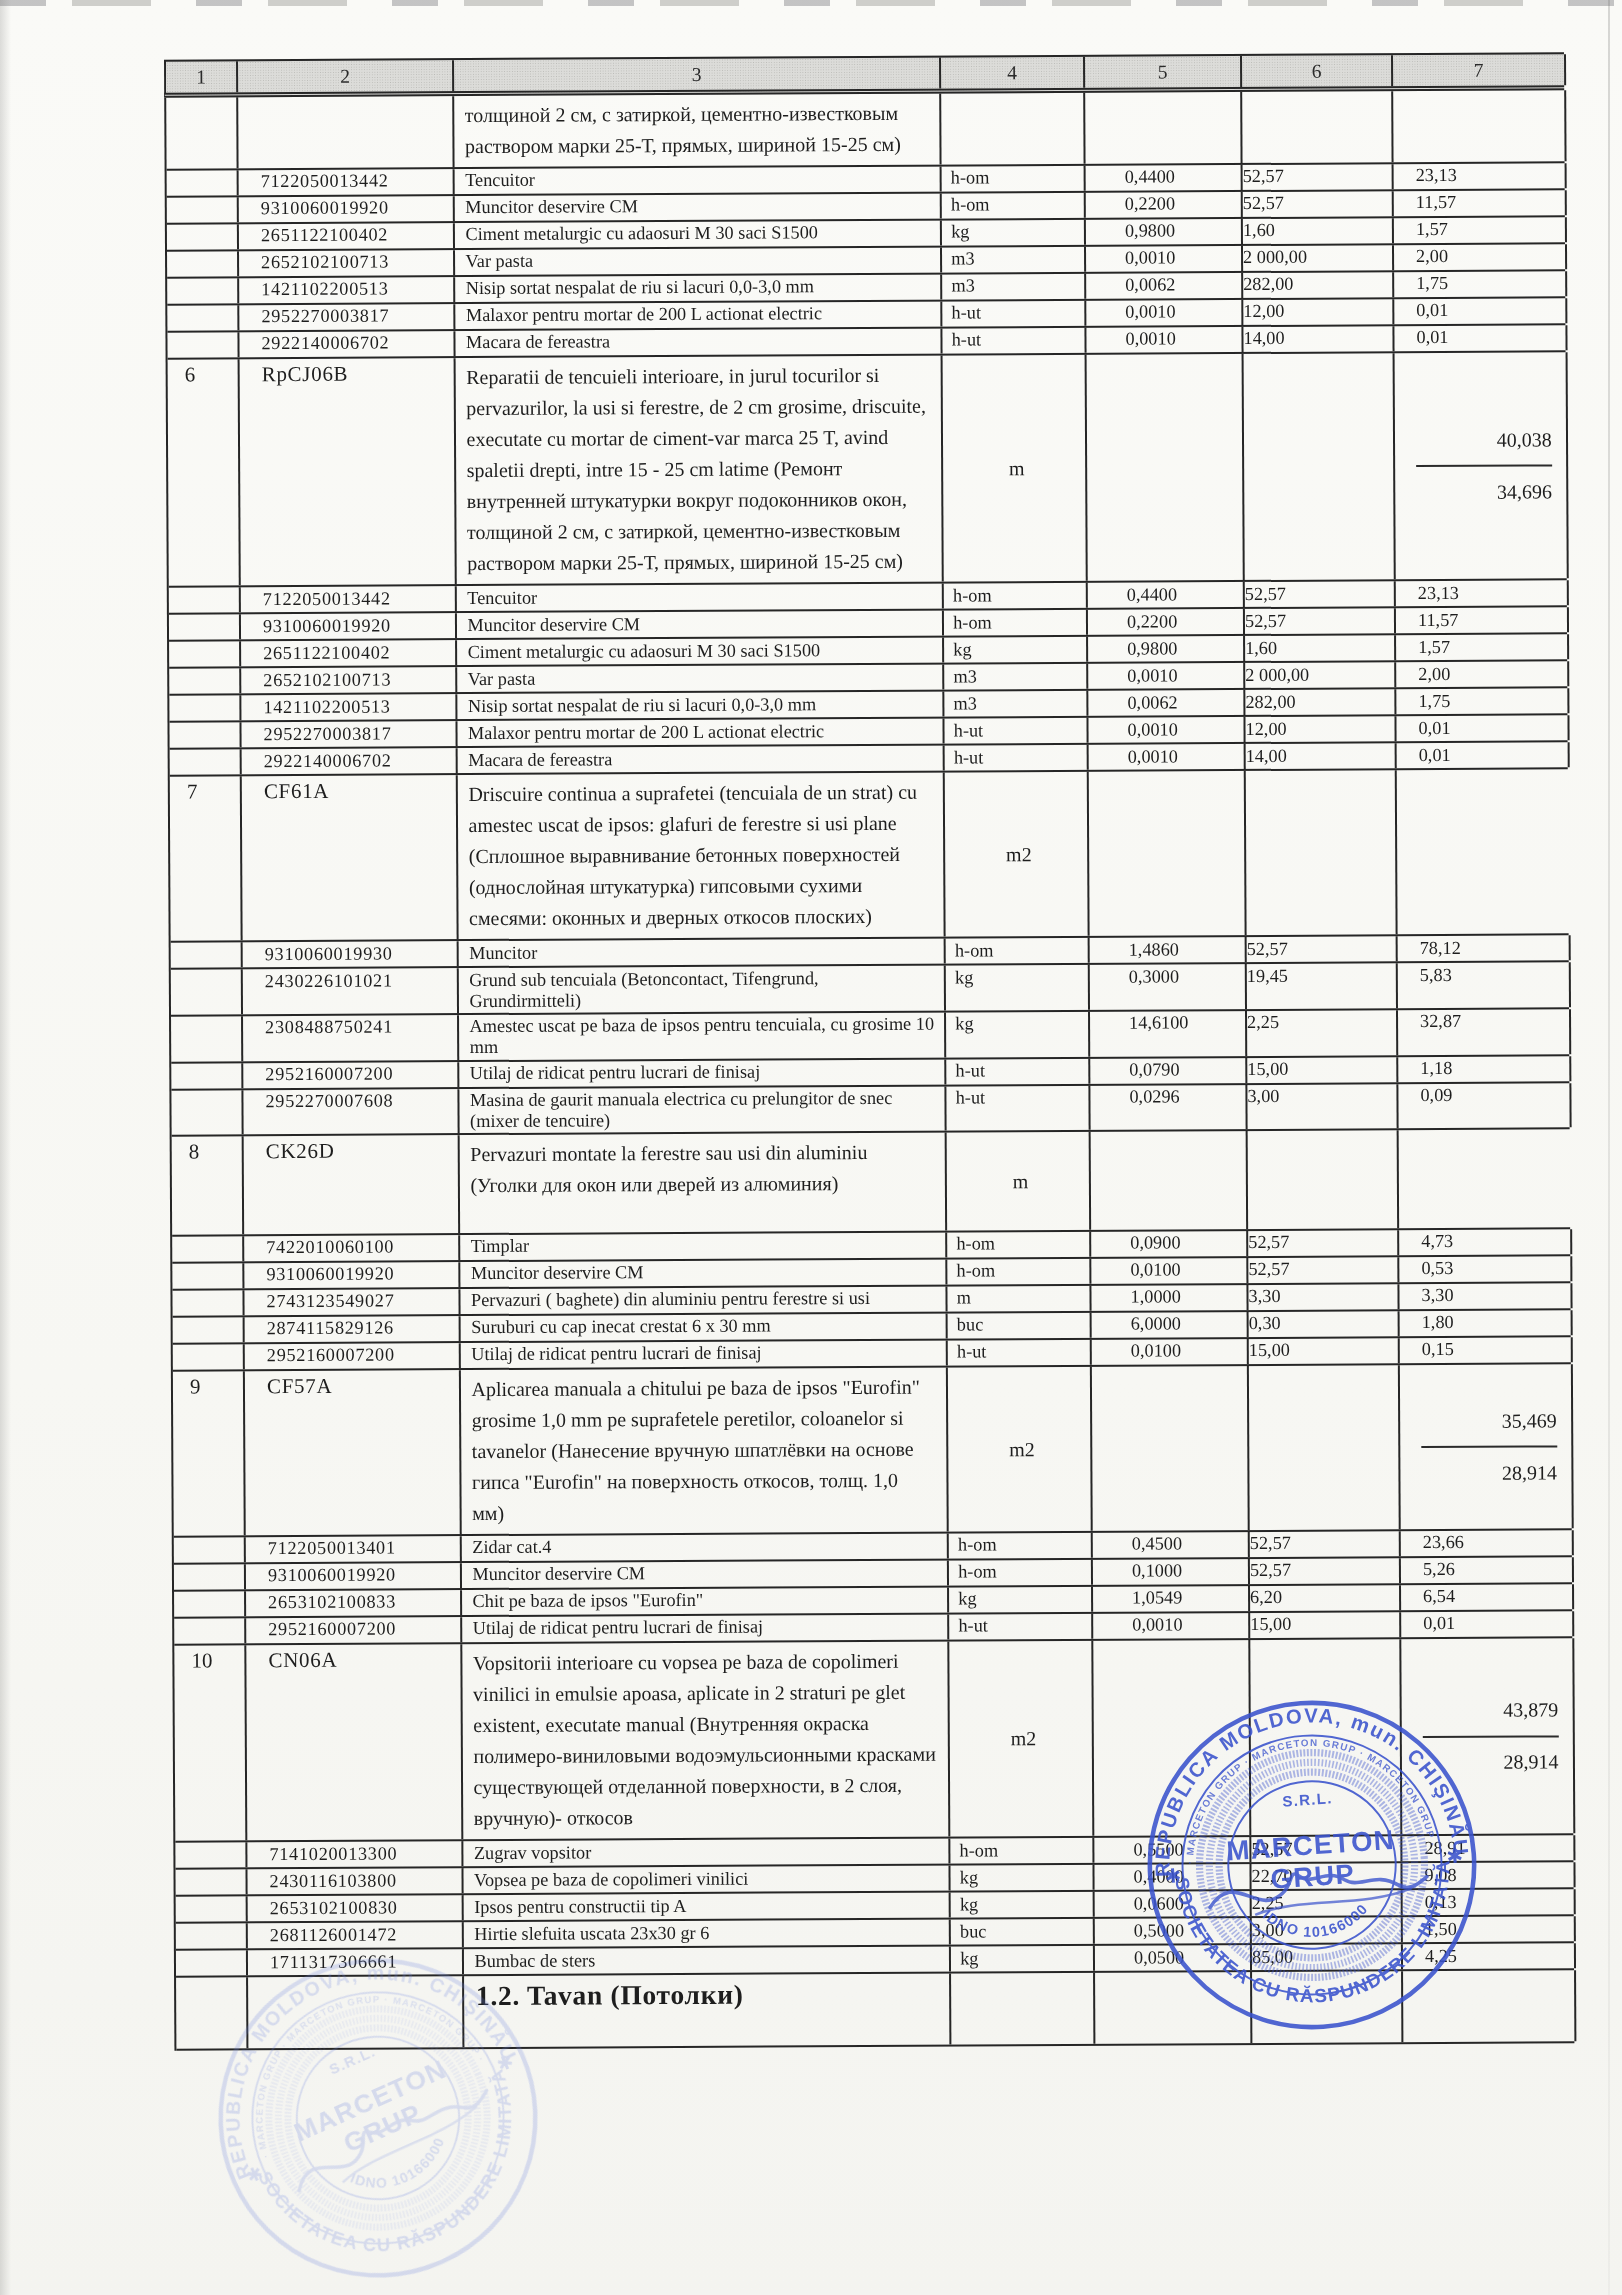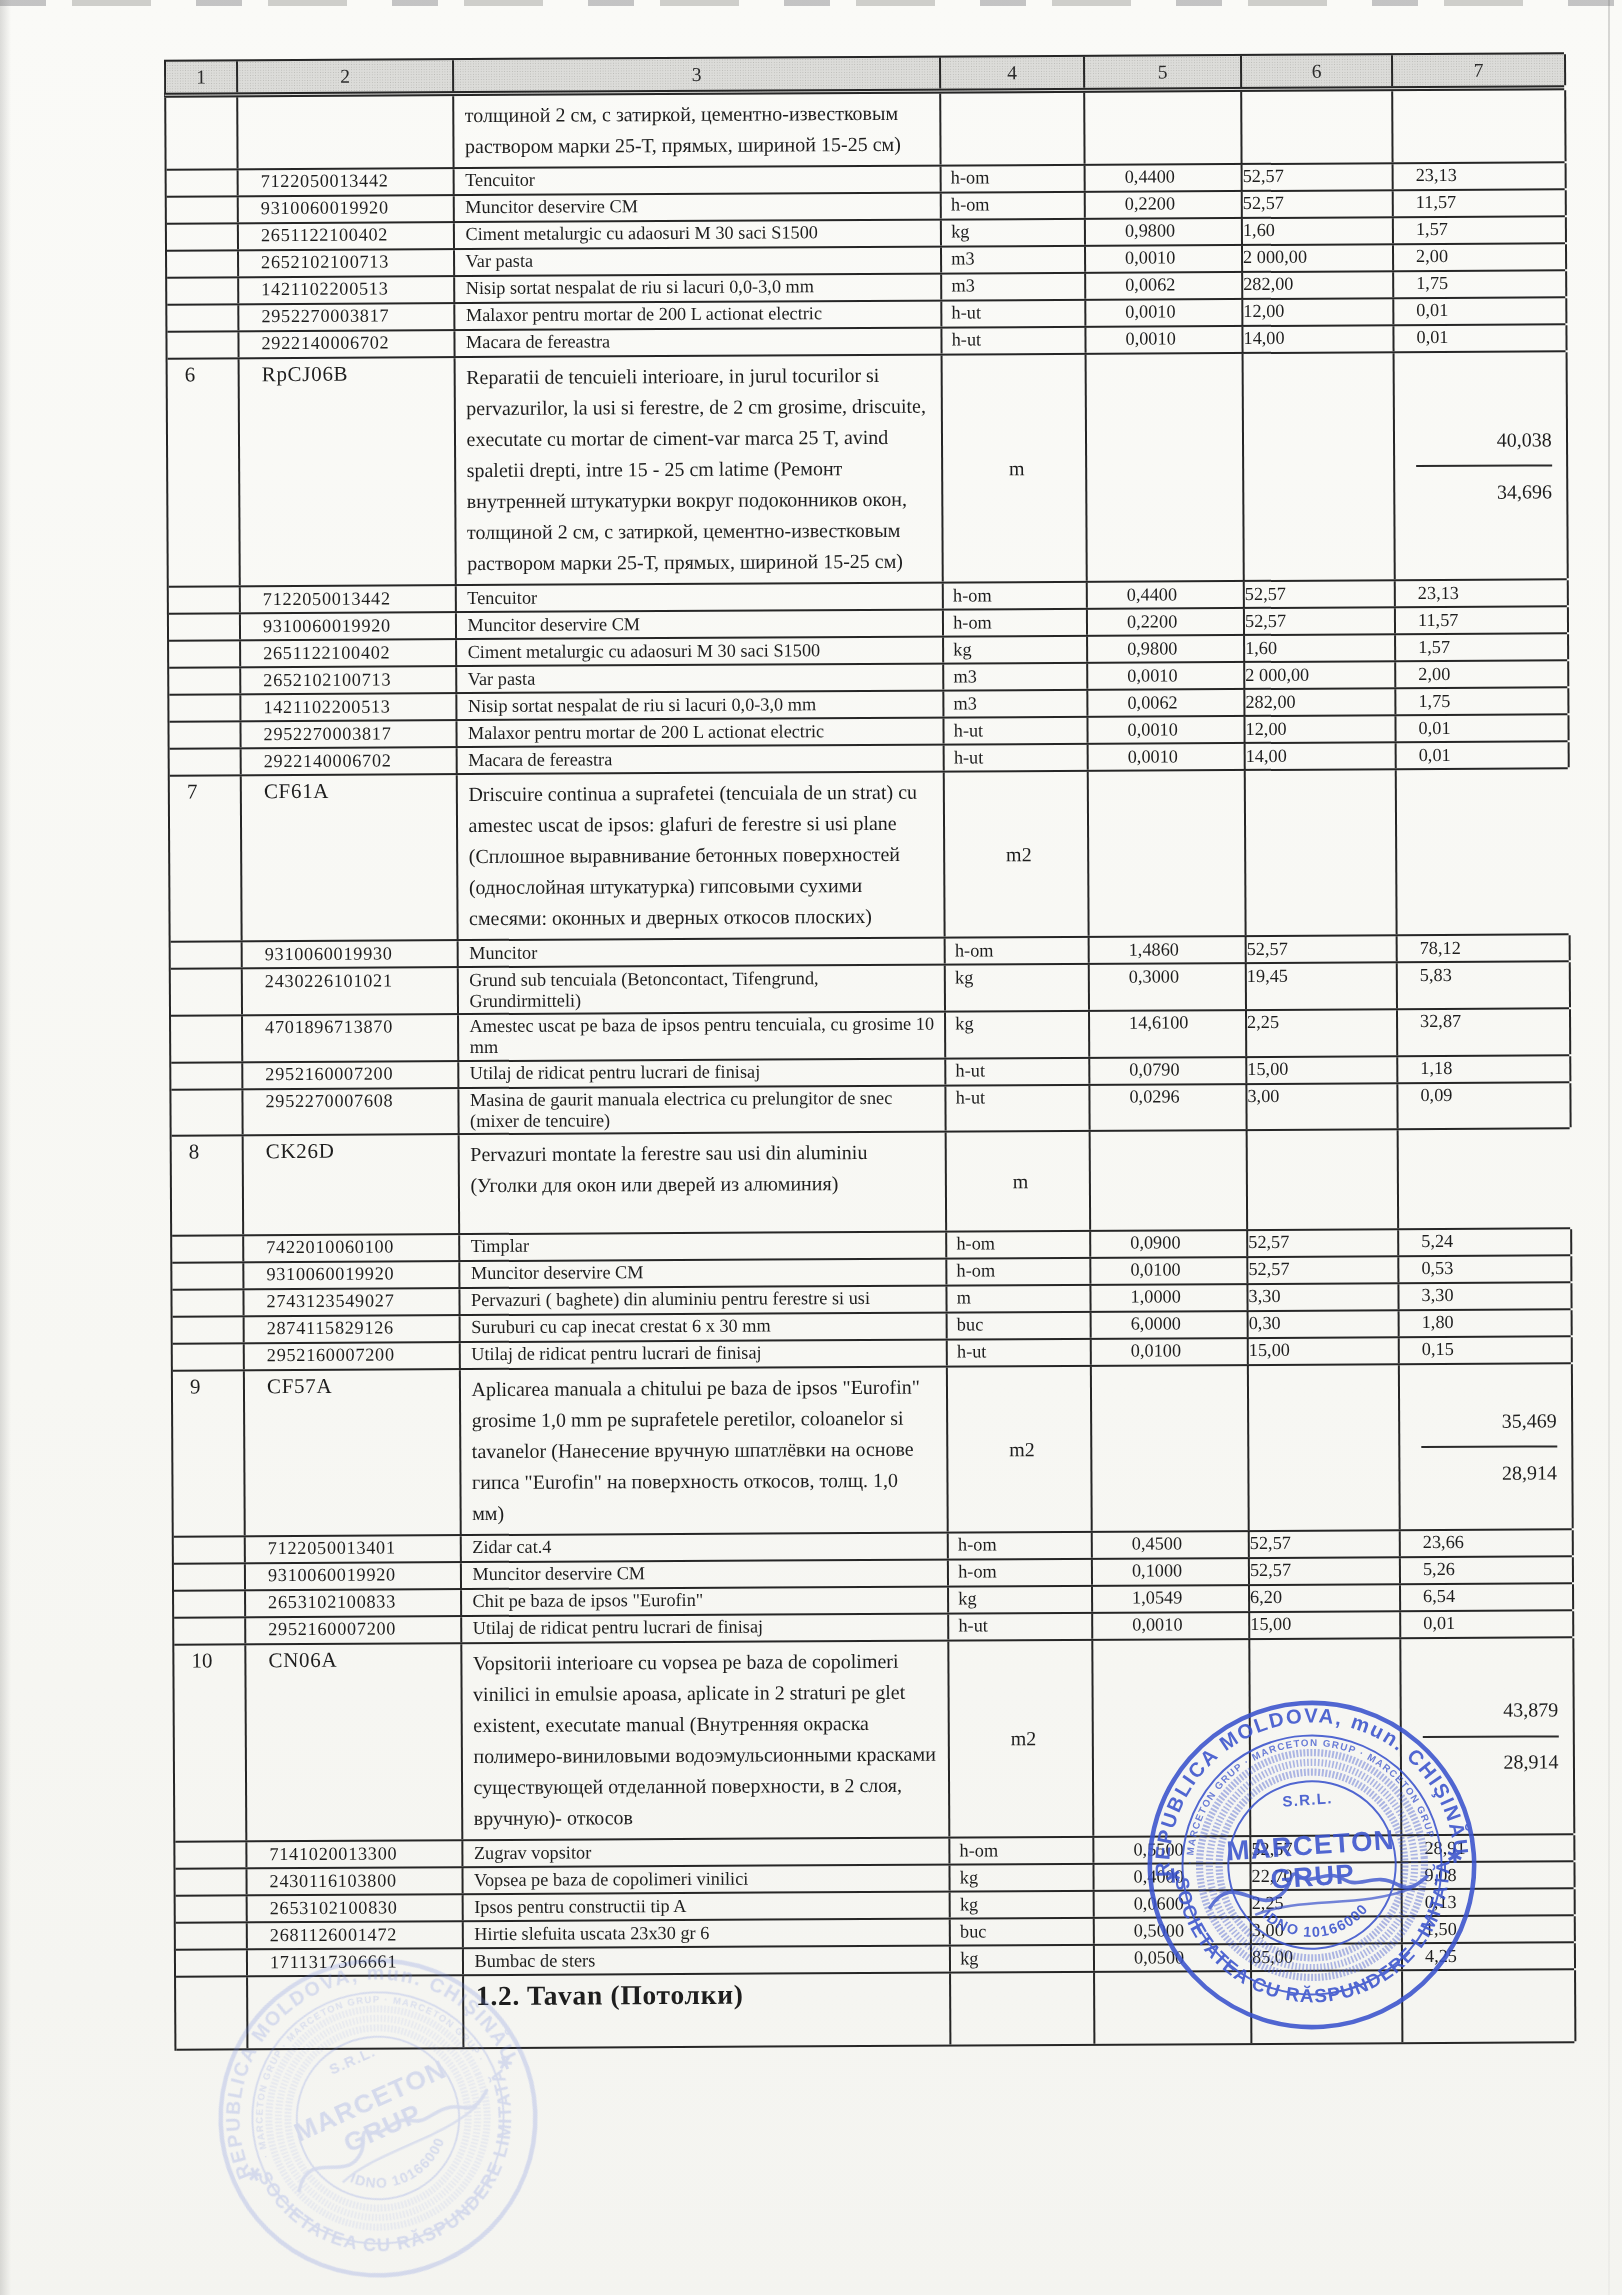--- a/index.html
+++ b/index.html
@@ -246,21 +246,21 @@
         <div class="cell c1"></div>
         <div class="cell c2 code">2430226101021</div>
         <div class="cell c3 name">Grund sub tencuiala (Betoncontact, Tifengrund, Grundirmitteli)</div>
         <div class="cell c4 unit">kg</div>
         <div class="cell c5 num">0,3000</div>
         <div class="cell c6 num">19,45</div>
         <div class="cell c7 num">5,83</div>
       </div>
       <div class="trow resource">
         <div class="cell c1"></div>
-        <div class="cell c2 code">4701896713870</div>
+        <div class="cell c2 code">2308488750241</div>
         <div class="cell c3 name">Amestec uscat pe baza de ipsos pentru tencuiala, cu grosime 10 mm</div>
         <div class="cell c4 unit">kg</div>
         <div class="cell c5 num">14,6100</div>
         <div class="cell c6 num">2,25</div>
         <div class="cell c7 num">32,87</div>
       </div>
       <div class="trow resource">
         <div class="cell c1"></div>
         <div class="cell c2 code">2952160007200</div>
         <div class="cell c3 name">Utilaj de ridicat pentru lucrari de finisaj</div>
@@ -286,21 +286,21 @@
         <div class="cell c5"></div>
         <div class="cell c6"></div>
       </div>
       <div class="trow resource">
         <div class="cell c1"></div>
         <div class="cell c2 code">7422010060100</div>
         <div class="cell c3 name">Timplar</div>
         <div class="cell c4 unit">h-om</div>
         <div class="cell c5 num">0,0900</div>
         <div class="cell c6 num">52,57</div>
-        <div class="cell c7 num">5,24</div>
+        <div class="cell c7 num">4,73</div>
       </div>
       <div class="trow resource">
         <div class="cell c1"></div>
         <div class="cell c2 code">9310060019920</div>
         <div class="cell c3 name">Muncitor deservire CM</div>
         <div class="cell c4 unit">h-om</div>
         <div class="cell c5 num">0,0100</div>
         <div class="cell c6 num">52,57</div>
         <div class="cell c7 num">0,53</div>
       </div>

